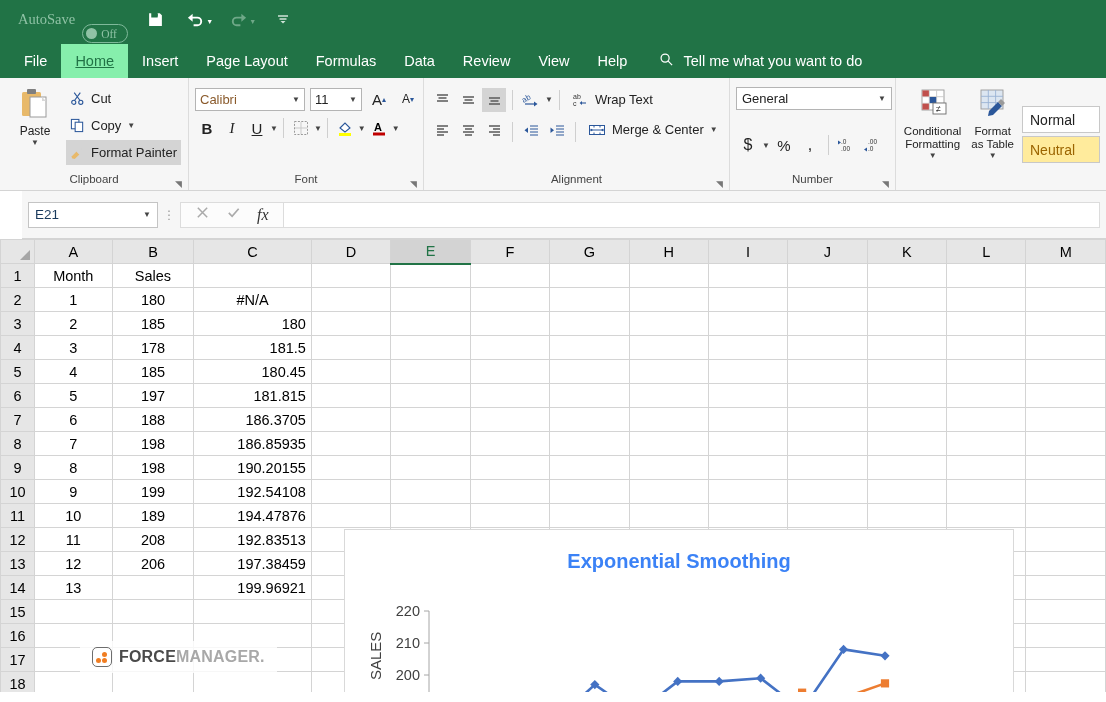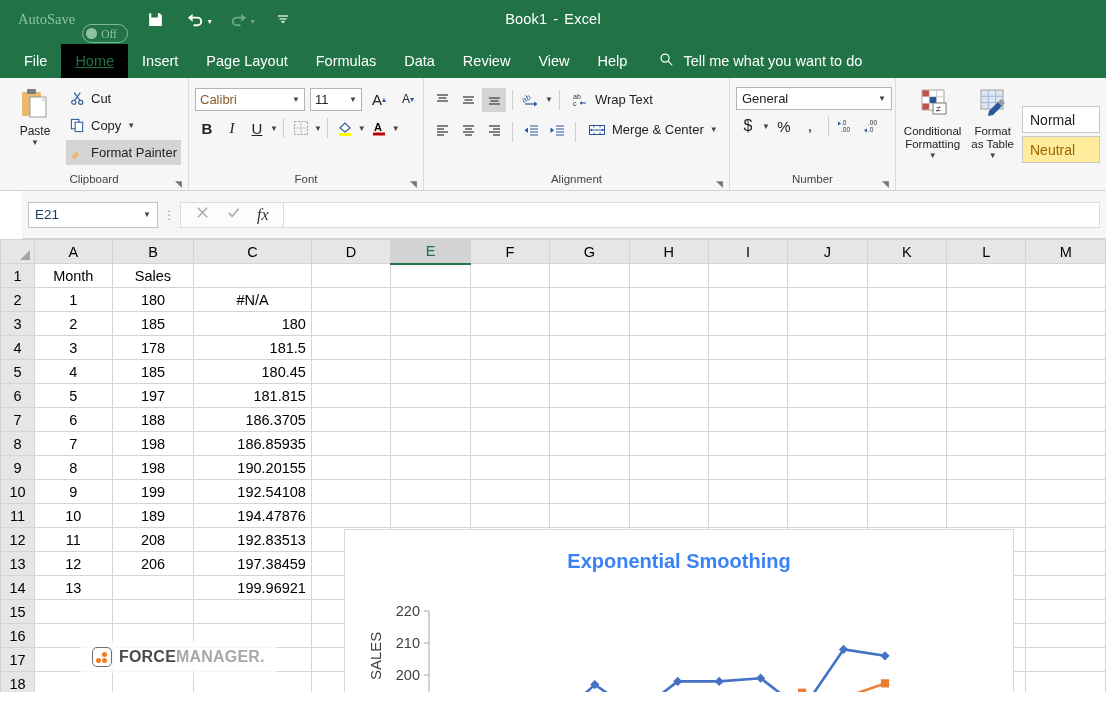--- a/index.html
+++ b/index.html
@@ -41,21 +41,21 @@
 
   
   .tabbar {
     height: 40px; background: #217346; display: flex; align-items: flex-end;
     padding-left: 10px;
   }
   .tab {
     font-size: 14.5px; color: #ffffff; padding: 0 14px; height: 34px;
     line-height: 34px; white-space: nowrap;
   }
-  .tab.active { background: #000000; color: #217346; text-decoration: underline; }
+  .tab.active { background: #86efac; color: #217346; text-decoration: underline; }
   .tellme {
     display: flex; align-items: center; gap: 9px; height: 34px;
     padding-left: 18px; color: #ffffff; font-size: 14.5px;
   }
 
   
   .ribbon {
     height: 113px; background: #f6f6f6; display: flex;
     border-bottom: 1px solid #d4d4d4; position: relative;
   }
@@ -222,23 +222,20 @@
           <path fill="#6fa888" d="M13 2l5 4.2-5 4.2z"></path>
         </svg>
     </div>
     <span class="qat-caret" style="color:#6fa888;">▼</span>
     <div class="qat-btn dim" style="margin-left:12px;">
       <svg width="14" height="12" viewBox="0 0 14 12">
           <path fill="none" stroke="#cfe3d8" stroke-width="1.6" d="M2 3h10M3.5 6h7"></path>
           <path fill="#cfe3d8" d="M4.5 8l2.5 2.6L9.5 8z"></path>
         </svg>
     </div>
-  </div>
-  <div class="title-text">
-    <span>Book1</span><span>-</span><span>Excel</span>
   </div>
 </div>
 
 <div class="tabbar">
   <div class="tab">File</div>
   <div class="tab active">Home</div>
   <div class="tab">Insert</div>
   <div class="tab">Page Layout</div>
   <div class="tab">Formulas</div>
   <div class="tab">Data</div>
@@ -447,21 +444,21 @@
         </div>
       </div>
     </div>
     <div class="rgroup-label">
       <span>Alignment</span>
       <span class="dialog-launcher">◥</span>
     </div>
   </div>
 
   <div class="rgroup" style="width:166px;">
-    <div class="rgroup-body" style="flex-direction:column;gap:4px;padding-top:5px;">
+    <div class="rgroup-body" style="flex-direction:column;gap:23px;padding-top:5px;">
       <div class="numfmt">
         <span>General</span>
         <span class="caret">▼</span>
       </div>
       <div style="display:flex;align-items:center;gap:2px;">
         <div class="tool" style="font-size:16px;">
             <span>$</span>
           </div>
         <span class="caret">▼</span>
         <div class="tool" style="font-size:15px;">

